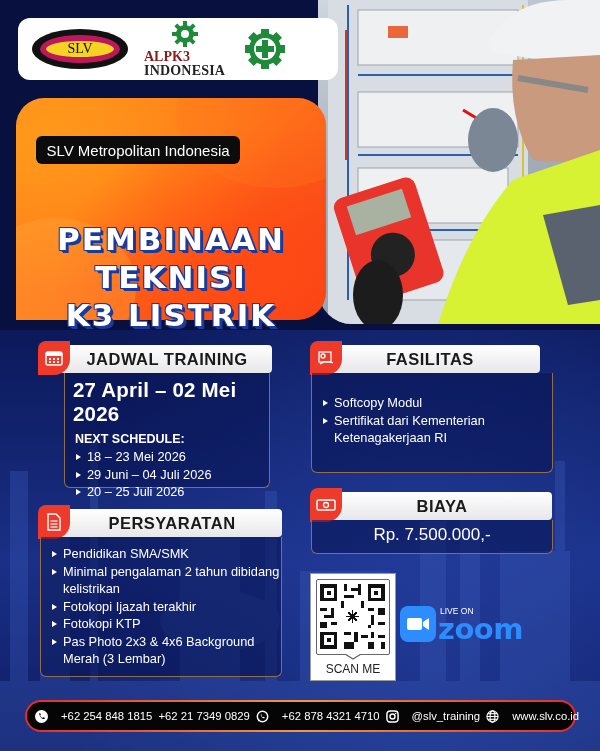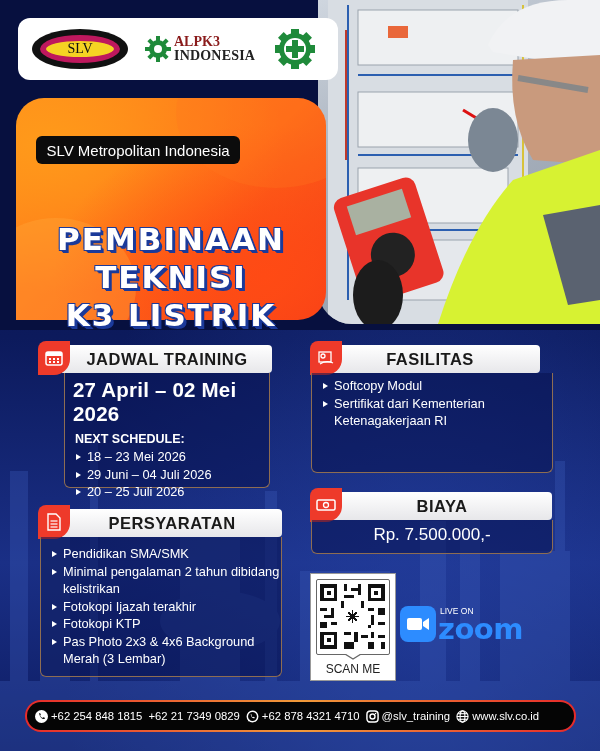--- a/index.html
+++ b/index.html
@@ -35,21 +35,21 @@
   .slv-logo {
     width: 96px; height: 40px; border-radius: 50%;
     background: #111; display: flex; align-items: center; justify-content: center;
   }
   .slv-logo .inner {
     width: 80px; height: 28px; border-radius: 50%;
     background: #f5d323; border: 6px solid #be185d;
     display: flex; align-items: center; justify-content: center;
     font-family: "Liberation Serif", serif; font-size: 14px; color: #111;
   }
-  .alpk3 { display: flex; align-items: center; gap: 2px; margin-left: 8px; }
+  .alpk3 { display: flex; align-items: center; gap: 2px; margin-left: 8px; flex-direction: column; }
   .alpk3 .txt { display: flex; flex-direction: column; line-height: 1; font-family: "Liberation Serif", serif; font-weight: bold; }
   .alpk3 .t1 { color: #8a1b1b; font-size: 14px; }
   .alpk3 .t2 { color: #222; font-size: 14px; letter-spacing: 0.2px; }
   .k3-logo { margin-left: 10px; }
 
   
   .orange-panel {
     position: absolute; left: 16px; top: 98px; width: 310px; height: 222px;
     border-radius: 28px 28px 28px 0;
     background:
@@ -147,21 +147,21 @@
   .footer {
     position: absolute; left: 25px; top: 700px; width: 551px; height: 32px;
     border-radius: 16px;
     background: #050505;
     border: 2px solid transparent;
     background-image: linear-gradient(#050505,#050505), linear-gradient(90deg, #e62a2a 0%, #f19a3a 50%, #e62a2a 100%);
     background-origin: border-box; background-clip: padding-box, border-box;
     display: flex; align-items: center; padding-left: 8px; gap: 6px;
     color: #fff; font-size: 11.3px; white-space: nowrap;
   }
-  .footer .item { display: flex; align-items: center; gap: 3px; }
+  .footer .item { display: flex; align-items: center; gap: 13px; }
   .footer svg { flex: none; }
 </style>
 </head>
 <body>
 
 <div class="poster">
 
   <svg class="industry" viewBox="0 0 600 430" preserveAspectRatio="none">
     <g fill="#3b5ab8">
       <rect x="10" y="150" width="18" height="280"></rect>
@@ -293,21 +293,21 @@
   <div class="card-icon" style="left:310px;top:341px;">
     <svg width="18" height="18" viewBox="0 0 18 18">
         <g fill="none" stroke="#fff" stroke-width="1.3">
           <rect x="2" y="3" width="12" height="10"></rect>
           <circle cx="6" cy="7" r="2"></circle>
           <path d="M3 15 Q9 11 16 14"></path>
         </g>
       </svg>
   </div>
   <div class="card-body" style="left:311px;top:373px;width:242px;height:100px;">
-    <ul class="blist" style="padding-top:4px;">
+    <ul class="blist" style="padding-top:21px;">
       <li>Softcopy Modul</li>
       <li>Sertifikat dari Kementerian Ketenagakerjaan RI</li>
     </ul>
   </div>
 
   <div class="card-head" style="left:332px;top:492px;width:220px;">BIAYA</div>
   <div class="card-icon" style="left:310px;top:488px;">
     <svg width="20" height="12" viewBox="0 0 20 12">
         <rect x="1" y="1" width="18" height="10" rx="1.5" fill="none" stroke="#fff" stroke-width="1.5"></rect>
         <circle cx="10" cy="6" r="2.5" fill="none" stroke="#fff" stroke-width="1.3"></circle>

